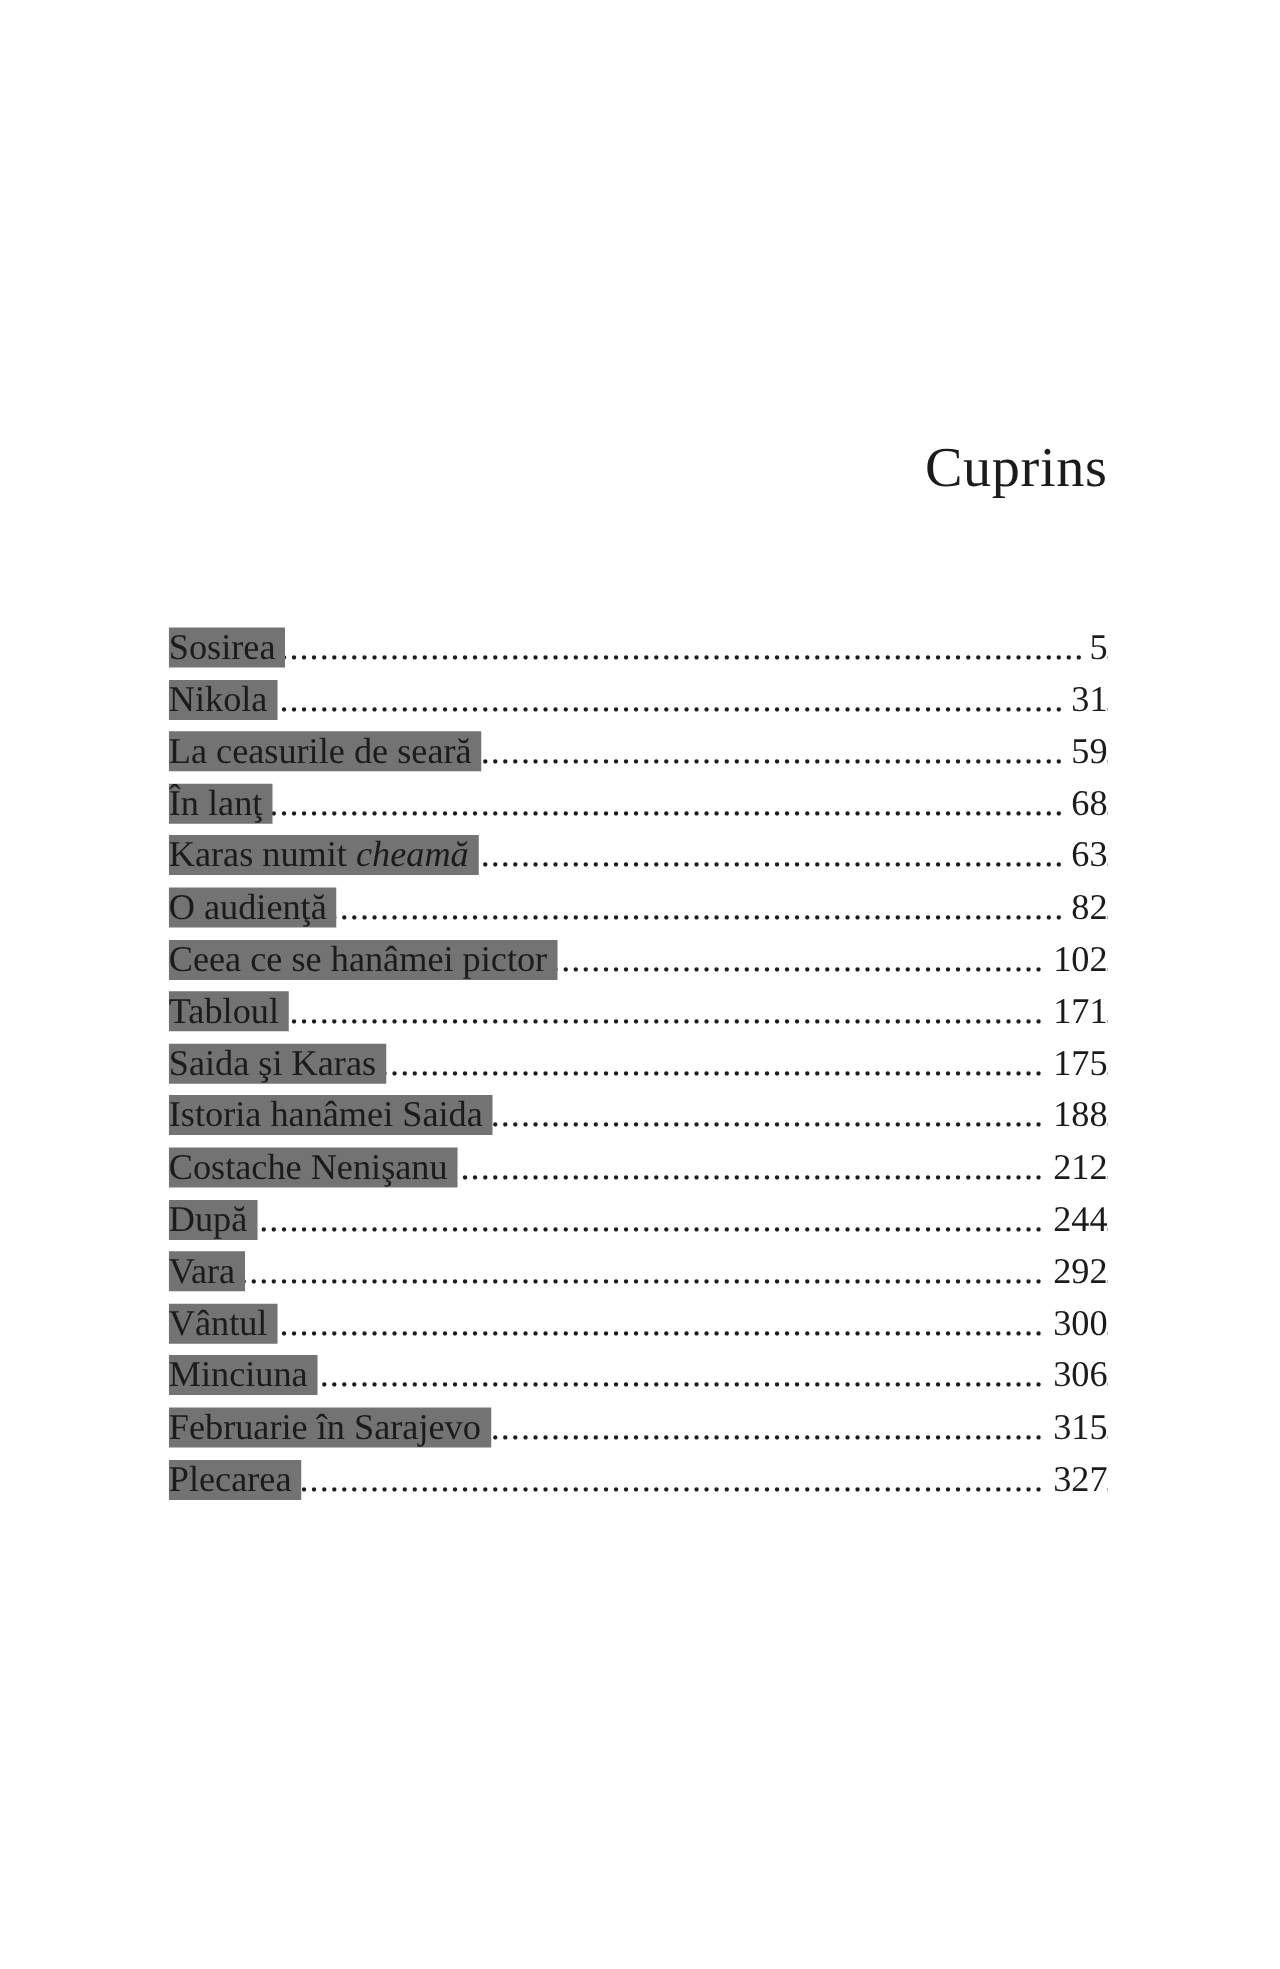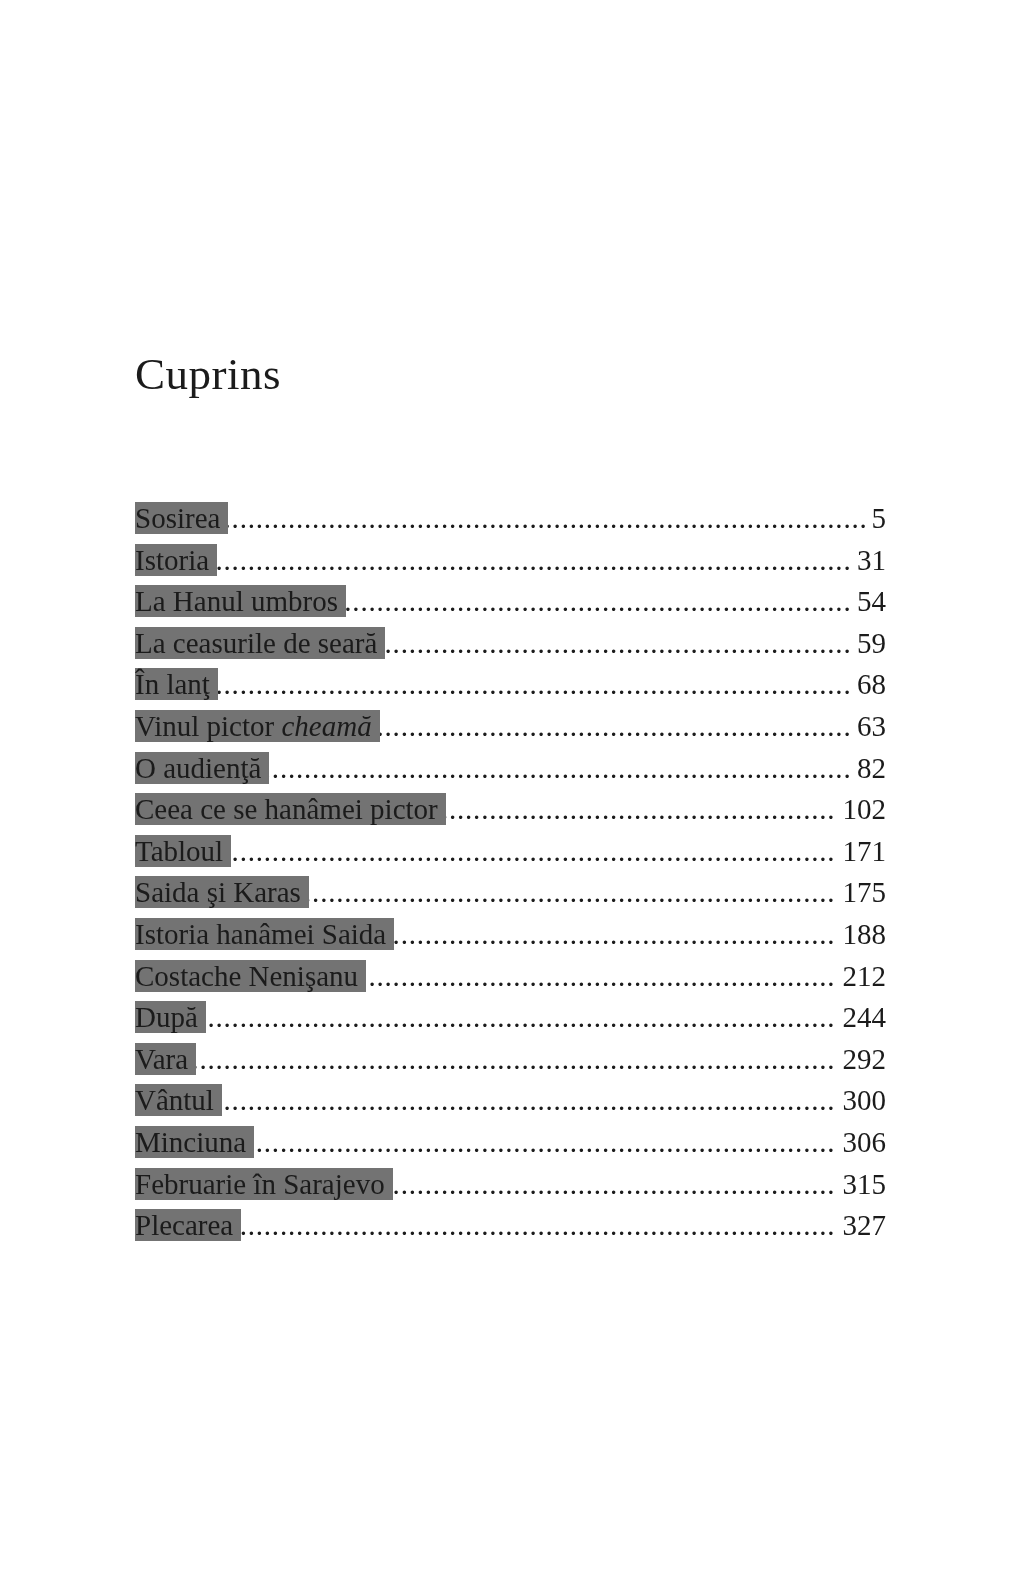--- a/index.html
+++ b/index.html
@@ -17,21 +17,21 @@
     width: 1024px;
     height: 1575px;
     padding: 352px 138px 0 135px;
     color: #1b1b1b;
     font-family: "Liberation Serif", "DejaVu Serif", serif;
   }
   .title {
     font-size: 45px;
     font-weight: normal;
     line-height: 1;
-    text-align: left;
+    text-align: right;
     margin: 0 0 101px 0;
     letter-spacing: 0.5px;
   }
   .toc {
     list-style: none;
     margin: 0;
     padding: 0;
   }
   .entry {
     position: relative;
@@ -81,49 +81,43 @@
   <ol class="toc">
   <li class="entry">
     <span class="dots" aria-hidden="true"></span>
     <span class="label-wrap"><span class="label">Sosirea</span>
       </span>
     <span class="page-num">5</span>
   </li>
 
   <li class="entry">
     <span class="dots" aria-hidden="true"></span>
-    <span class="label-wrap"><span class="label">Istoria</span>
+    <span class="label-wrap"><span class="label">Nikola</span>
       </span>
     <span class="page-num">31</span>
   </li>
 
-  <li class="entry">
-    <span class="dots" aria-hidden="true"></span>
-    <span class="label-wrap"><span class="label">La Hanul umbros</span>
-      </span>
-    <span class="page-num">54</span>
-  </li>
 
   <li class="entry">
     <span class="dots" aria-hidden="true"></span>
     <span class="label-wrap"><span class="label">La ceasurile de seară</span>
       </span>
     <span class="page-num">59</span>
   </li>
 
   <li class="entry">
     <span class="dots" aria-hidden="true"></span>
     <span class="label-wrap"><span class="label">În lanţ</span>
       </span>
     <span class="page-num">68</span>
   </li>
 
   <li class="entry">
     <span class="dots" aria-hidden="true"></span>
-    <span class="label-wrap"><span class="label">Vinul pictor</span>
+    <span class="label-wrap"><span class="label">Karas numit</span>
       <i class="label-italic">cheamă</i></span>
     <span class="page-num">63</span>
   </li>
 
   <li class="entry">
     <span class="dots" aria-hidden="true"></span>
     <span class="label-wrap"><span class="label">O audienţă</span>
       </span>
     <span class="page-num">82</span>
   </li>

